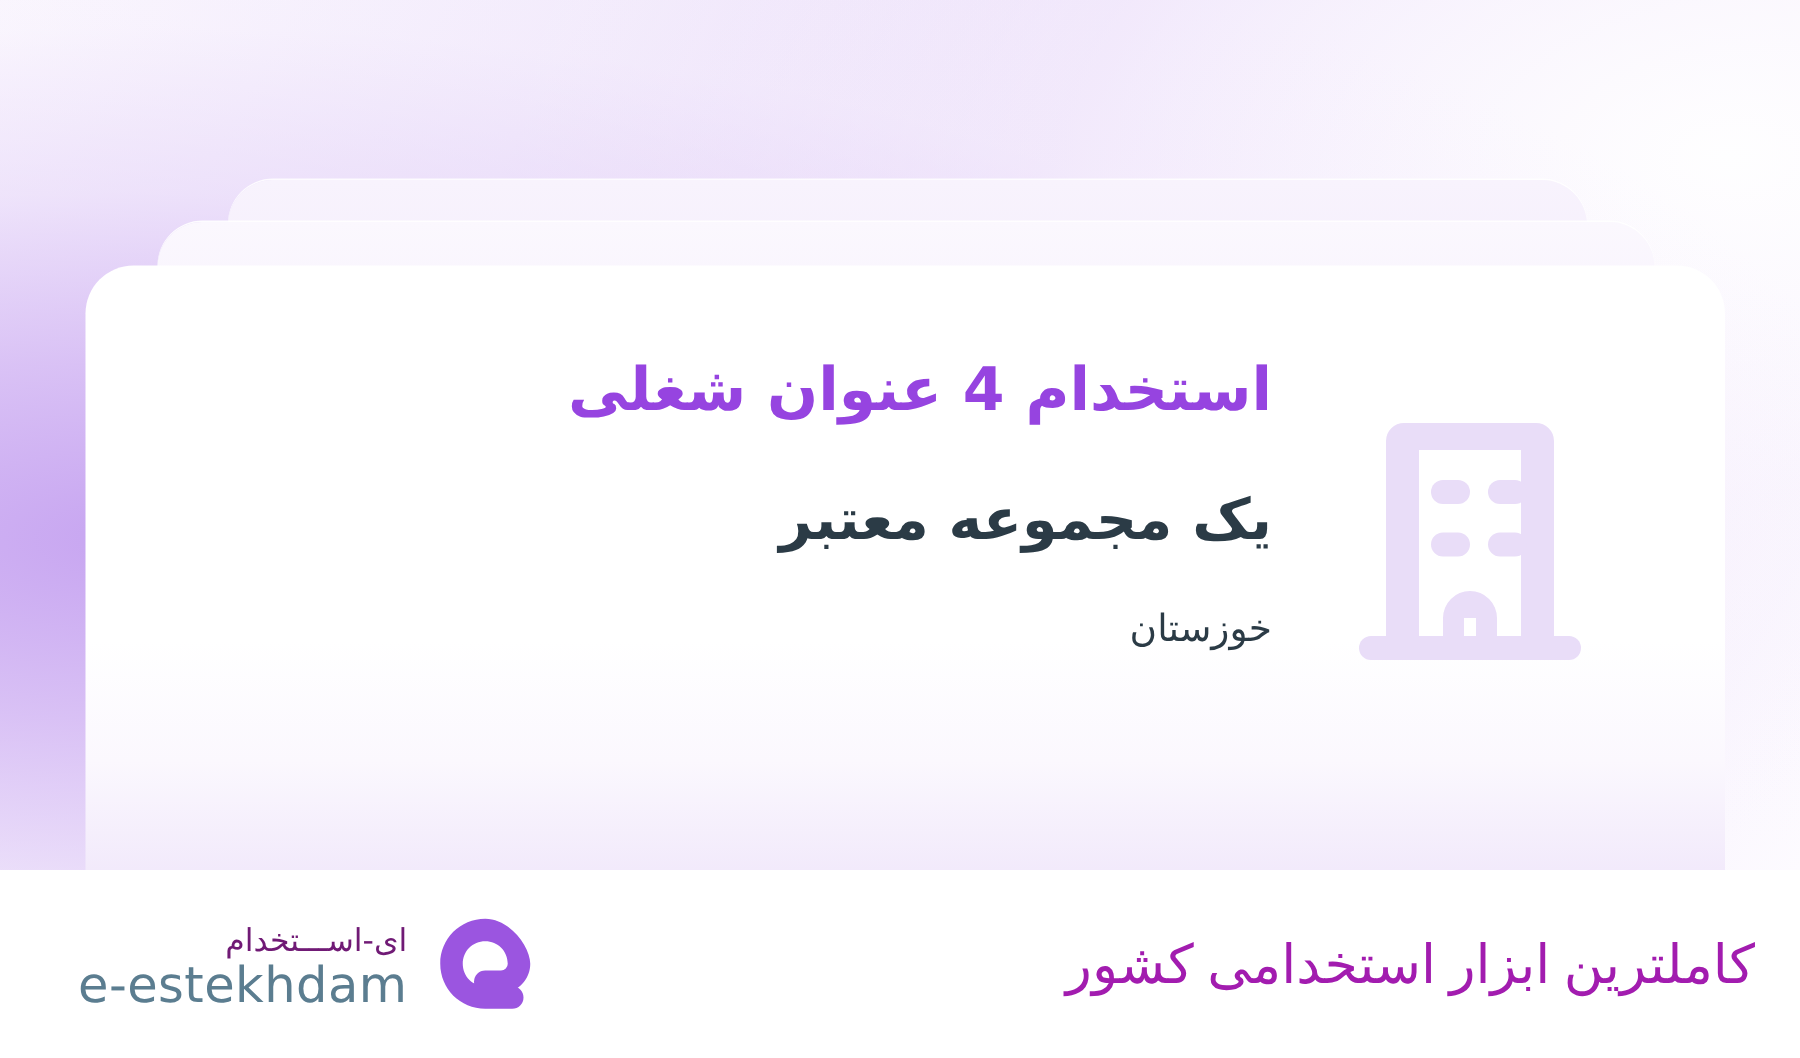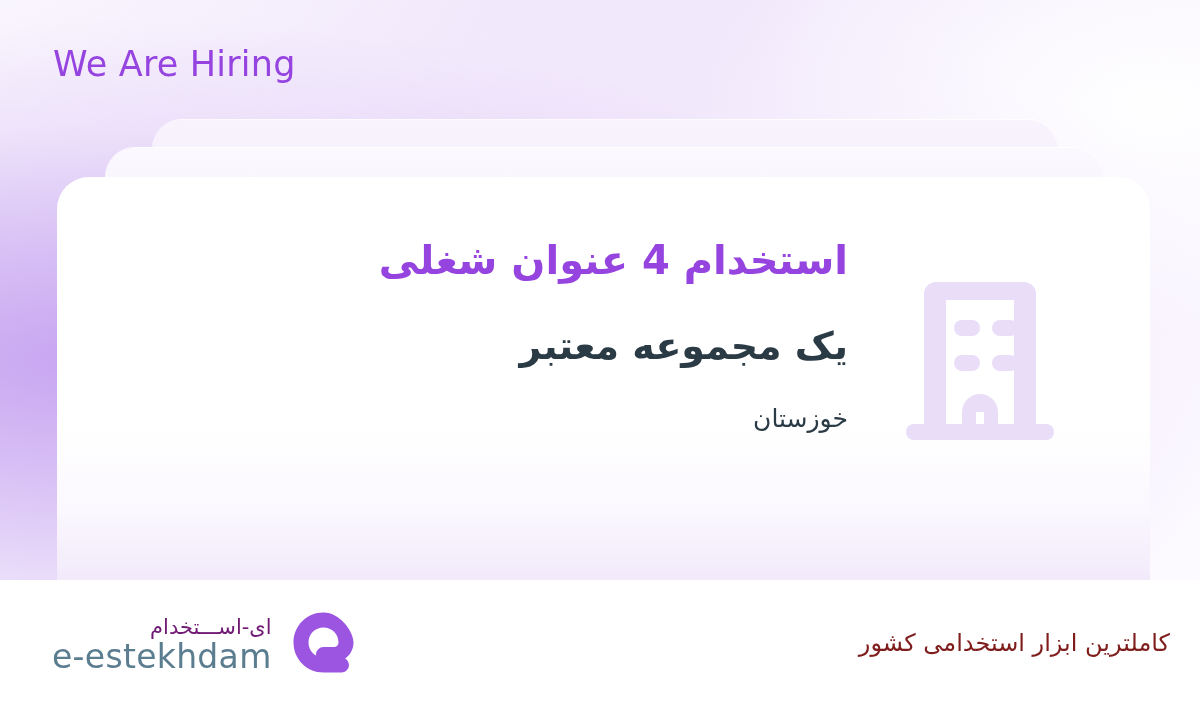--- a/index.html
+++ b/index.html
@@ -173,25 +173,26 @@
     width: 1200px;
     height: 125px;
     background: #ffffff;
     display: flex;
     align-items: center;
     justify-content: space-between;
     padding: 0 30px 0 52px;
   }
 
   .footer-tagline {
-    font-size: 24px;
+    font-size: 36px;
     line-height: 44px;
-    color: #7f1d1d;
-    direction: rtl;
-    white-space: nowrap;
+    color: #a21caf;
+    direction: rtl;
+    white-space: nowrap;
+    font-family: Liberation Serif, serif;
   }
 
   .brand {
     display: flex;
     align-items: center;
     gap: 14px;
     direction: ltr;
   }
 
   .brand-wordmark {
@@ -222,21 +223,20 @@
 
   .brand-mark { display: block; }
 </style>
 </head>
 <body>
 
 <div id="stage">
 
   <div class="hero">
 
-    <div class="hero-en">We Are Hiring</div>
 
 
     <div class="card-back-2"></div>
     <div class="card-back-1"></div>
 
     <div class="card-front">
       <div class="card-inner">
 
         <div class="card-text">
           <div class="job-title">استخدام 4 عنوان شغلی</div>

